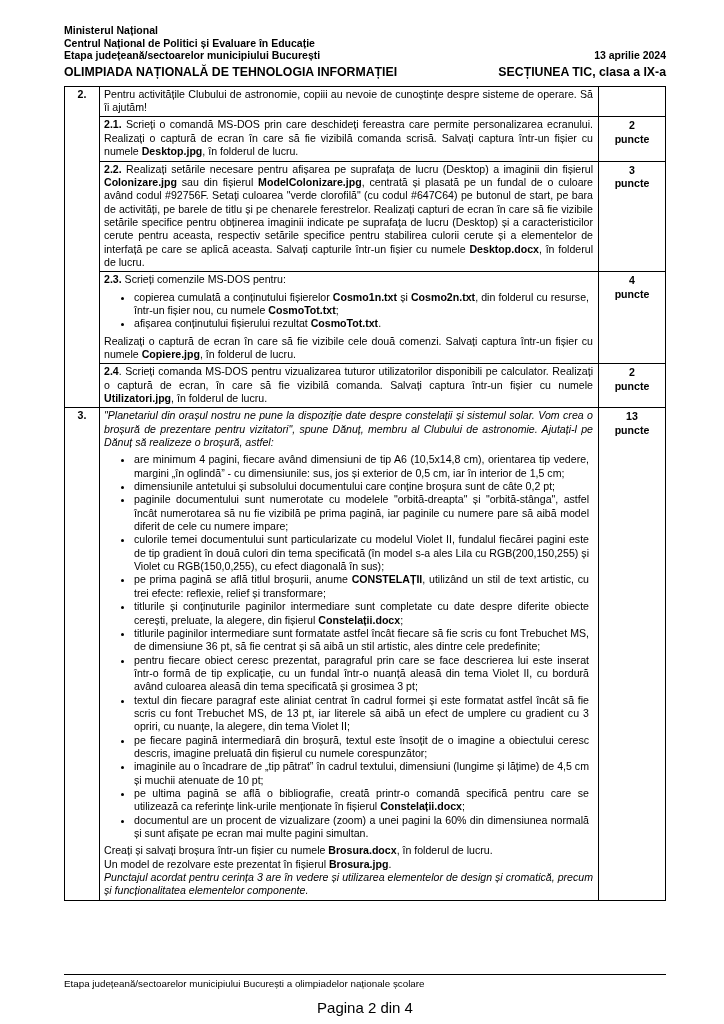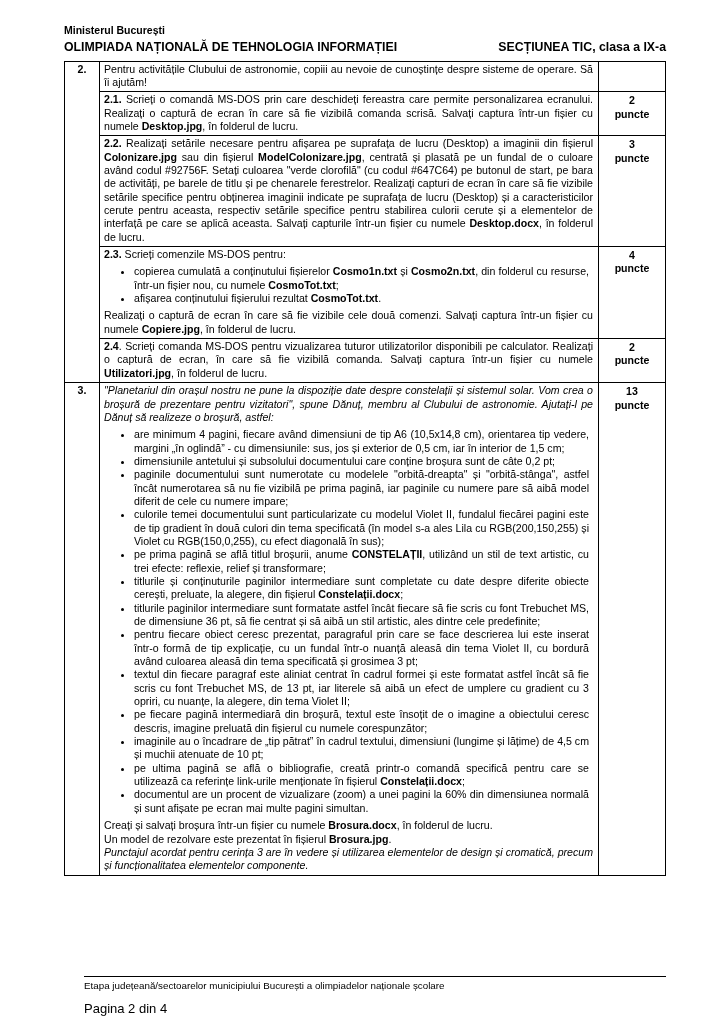--- a/index.html
+++ b/index.html
@@ -29,32 +29,37 @@
   }
   .tasks td { border: 1px solid #000; vertical-align: top; padding: 1px 5px 2px 4px; }
   td.num { width: 30px; text-align: center; font-weight: 700; padding: 1px 2px; }
   td.pts { width: 62px; text-align: center; font-weight: 700; padding: 2px 2px; }
   td.content { text-align: justify; }
   .tasks ul { margin: 4px; padding-left: 26px; list-style: disc; }
   .tasks li { text-align: justify; }
   .italic { font-style: italic; margin: 0; }
 
   
-  footer { position: absolute; left: 64px; right: 58px; bottom: 8px; margin-left: 20px; }
+  footer { position: absolute; left: 64px; right: 58px; bottom: 8px; }
   .foot-rule { border-top: 1px solid #000; margin-bottom: 3px; }
   .foot-line { font-size: 9.8px; line-height: 1.3; }
-  .foot-page { font-size: 13px; margin-top: 8px; }
+  .foot-page { text-align: center; font-size: 15px; margin-top: 8px; }
 </style>
 </head>
 <body>
 
 <div class="page">
 
   <header>
-    <div class="hdr-small">Ministerul București</div>
+    <div class="hdr-small">Ministerul Național</div>
+    <div class="hdr-small">Centrul Național de Politici și Evaluare în Educație</div>
+    <div class="hdr-row">
+      <span class="hdr-small">Etapa județeană/sectoarelor municipiului București</span>
+      <span class="hdr-small">13 aprilie 2024</span>
+    </div>
     <div class="hdr-row title-row">
       <span>OLIMPIADA NAȚIONALĂ DE TEHNOLOGIA INFORMAȚIEI</span>
       <span>SECȚIUNEA TIC, clasa a IX-a</span>
     </div>
   </header>
 
   <table class="tasks">
     <tbody>
         <tr>
       <td class="num" rowspan="5">2.</td>

